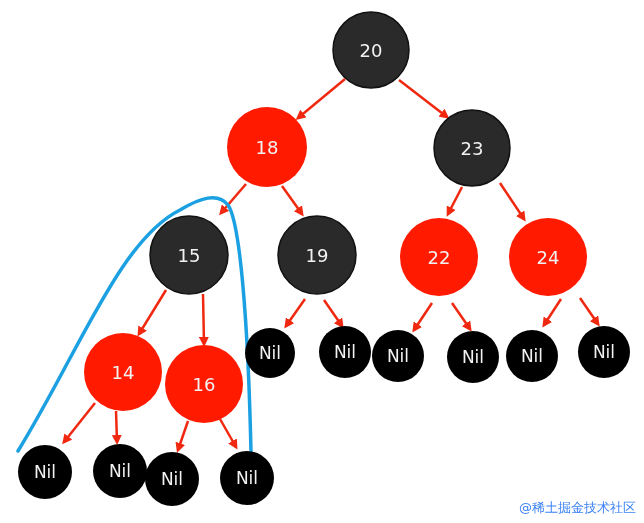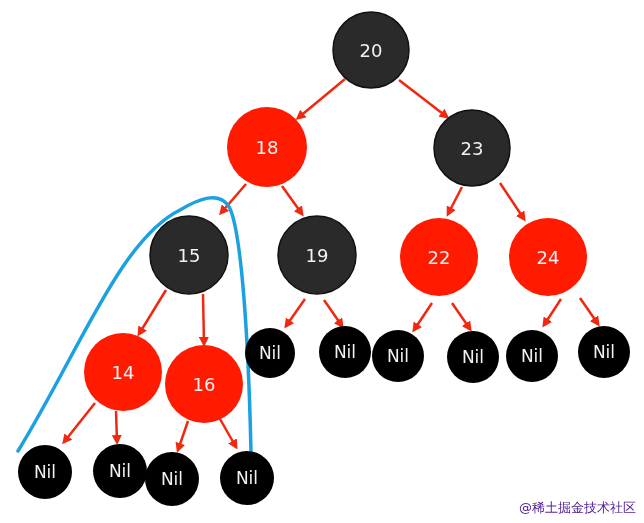--- a/index.html
+++ b/index.html
@@ -1,19 +1,19 @@
 <!DOCTYPE html>
 <html><head>
   <meta charset="utf-8">
   <style>
     html, body { margin: 0; padding: 0; background: #ffffff; }
     body { width: 644px; height: 523px; overflow: hidden; position: relative; font-family: "DejaVu Sans", sans-serif; }
     #diagram { position: absolute; left: 0; top: 0; }
     .node-label { font-family: "DejaVu Sans", sans-serif; fill: #f2f2f2; text-anchor: middle; dominant-baseline: central; }
-    .watermark { position: absolute; right: 8px; bottom: 6px; font-size: 13px; color: #4c1d95; font-family: "DejaVu Sans", sans-serif; }
+    .watermark { position: absolute; right: 8px; bottom: 6px; font-size: 13px; color: #3b82f6; font-family: "DejaVu Sans", sans-serif; }
   </style>
 </head>
 <body>
 
 <svg id="diagram" width="644" height="523" viewBox="0 0 644 523" xmlns="http://www.w3.org/2000/svg">
   <defs>
     <marker id="arrowhead" markerWidth="10" markerHeight="10" refX="7" refY="5" orient="auto" markerUnits="userSpaceOnUse">
       <path d="M0,0 L10,5 L0,10 Z" fill="#f0280f"></path>
     </marker>
   </defs>

